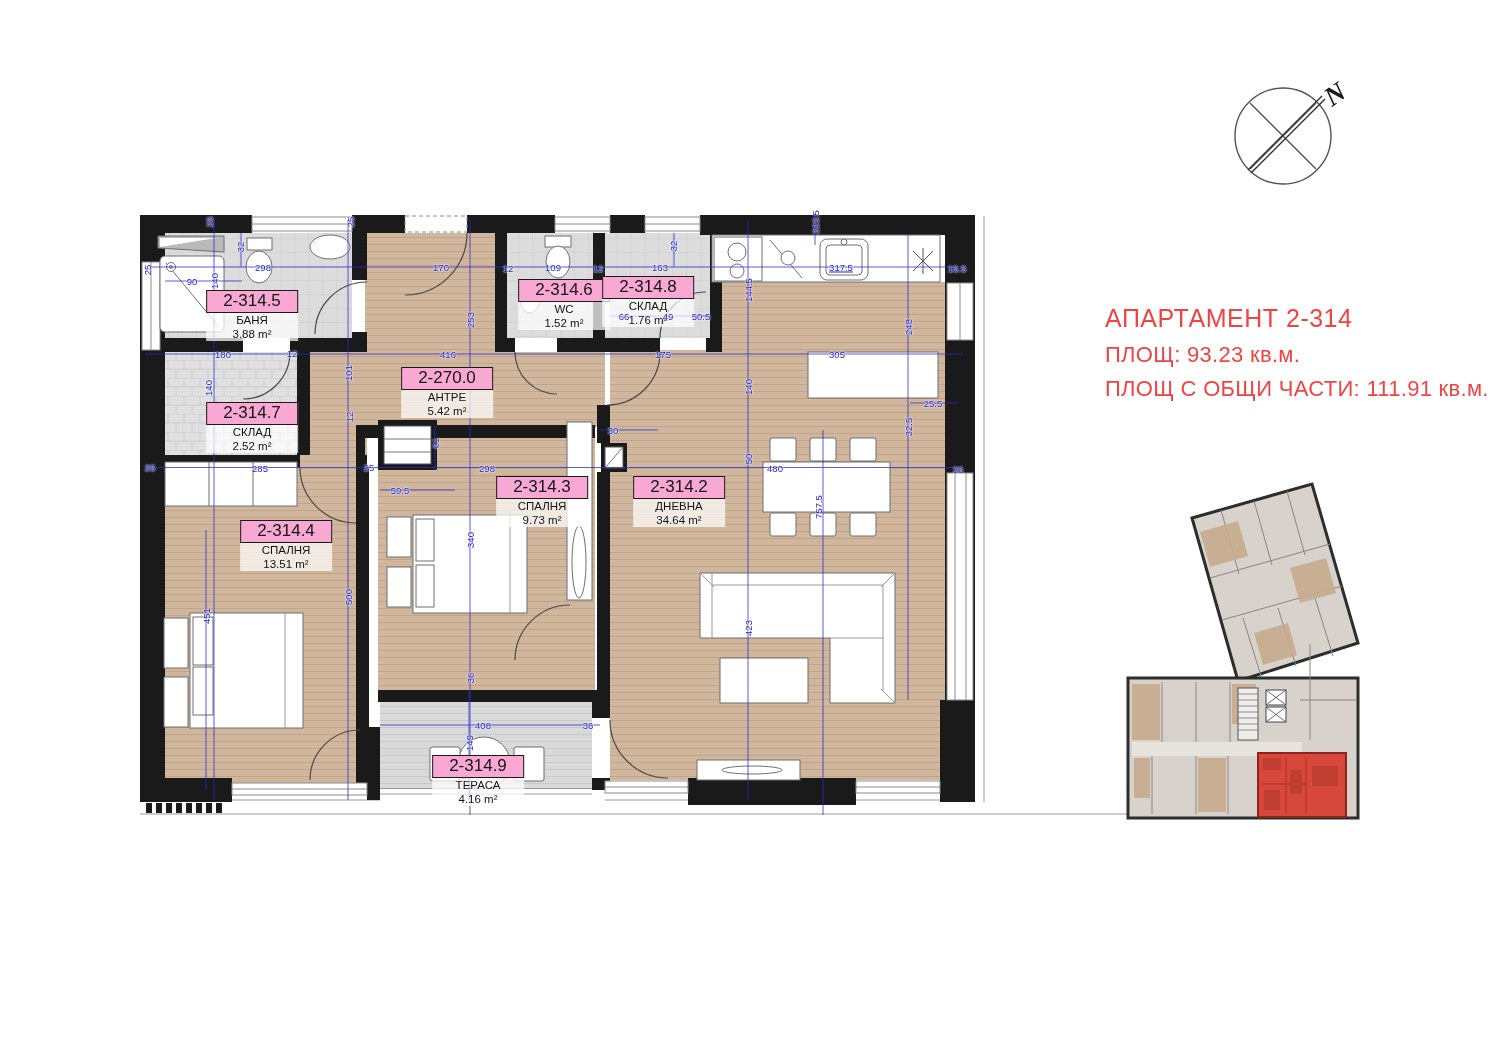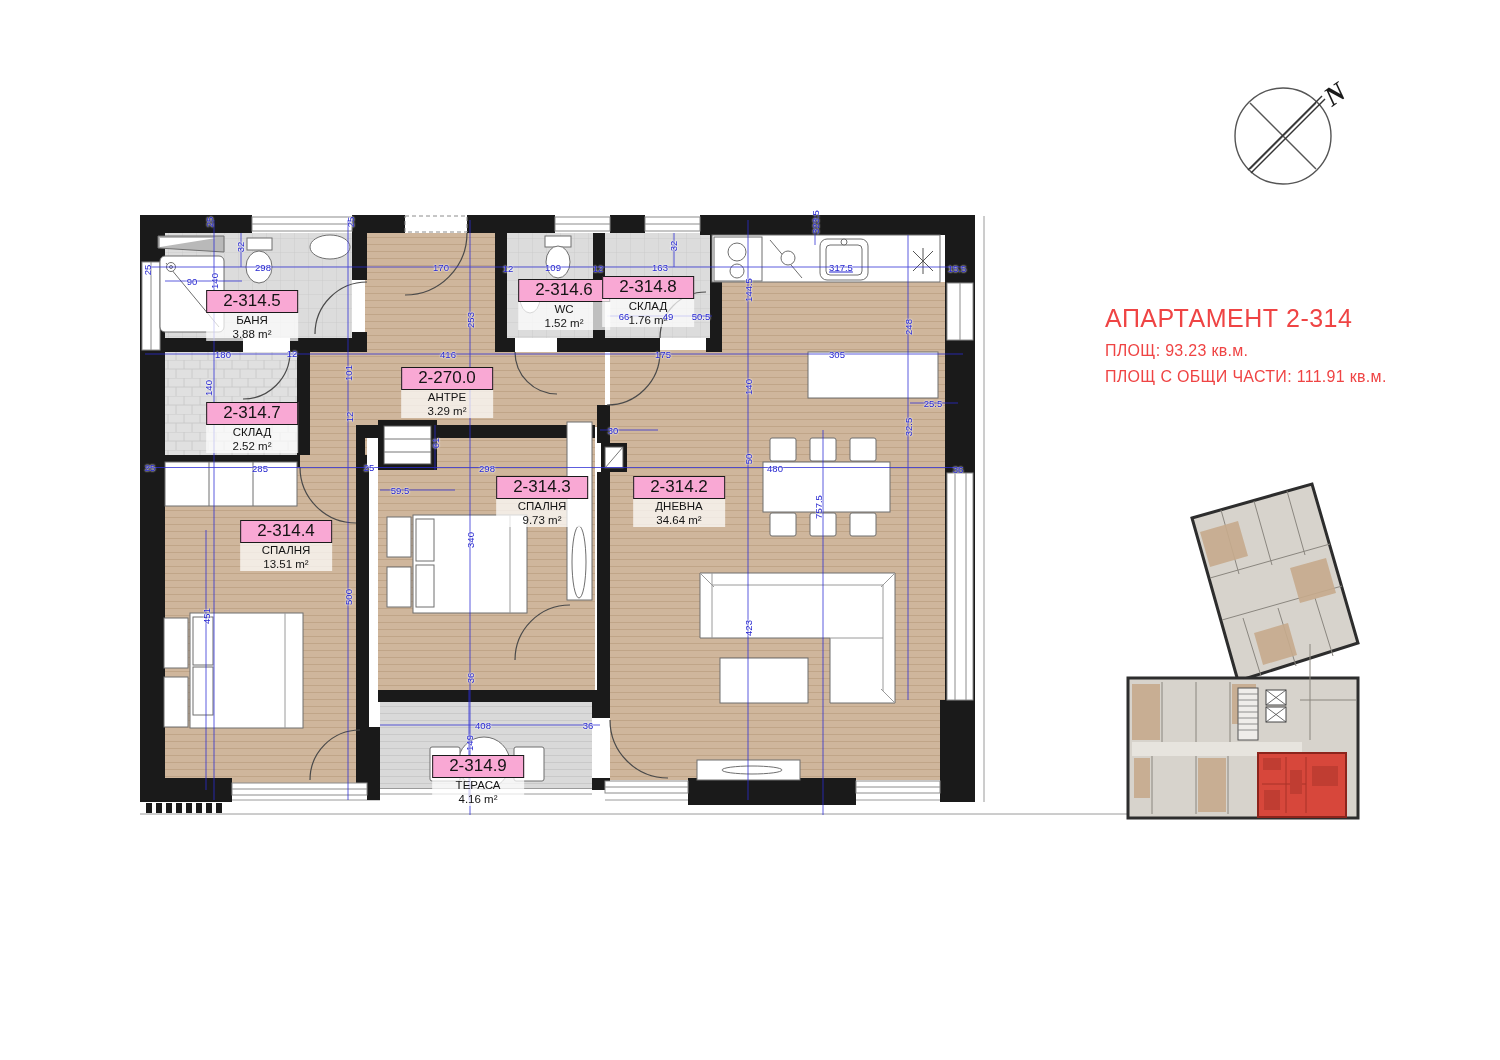--- a/index.html
+++ b/index.html
@@ -11,21 +11,21 @@
               color:#141414;font-size:11.5px;line-height:1.22;white-space:nowrap;}
   .room-label .rid{display:inline-block;background:#f9a8d4;border:1.3px solid #1a1a1a;
                    padding:0 16px;font-size:17px;}
   .room-label .rname,.room-label .rarea{display:block;background:rgba(255,255,255,.72);
                    padding:0 2px;}
   .dim{position:absolute;transform:translate(-50%,-50%);color:#2424cf;font-size:9.5px;
        white-space:nowrap;text-shadow:0 0 2px #fff,0 0 2px #fff;}
   .dim.v{transform:translate(-50%,-50%) rotate(-90deg);}
   .title-block{position:absolute;left:1105px;top:272px;color:#ef4444;margin-top:32px;}
   .title-block .t1{font-size:25px;letter-spacing:.5px;margin:0 0 9px 0;}
-  .title-block .t2,.title-block .t3{font-size:16px;letter-spacing:.3px;margin:0 0 8px 0;}
+  .title-block .t2,.title-block .t3{font-size:22px;letter-spacing:.3px;margin:0 0 8px 0;}
 </style>
 </head>
 <body>
 
 <div class="page">
 
 <svg width="1500" height="1060" viewBox="0 0 1500 1060">
   <defs>
     <pattern id="wood" width="10" height="7" patternUnits="userSpaceOnUse">
       <rect width="10" height="7" fill="#cfb69c"></rect>
@@ -338,21 +338,21 @@
         <rect x="1263" y="758" width="18" height="12"></rect>
         <rect x="1312" y="766" width="26" height="20"></rect>
         <rect x="1290" y="770" width="12" height="24"></rect>
         <rect x="1264" y="790" width="16" height="20"></rect>
       </g>
     </g>
   </g>
 </svg>
 
 <div id="plan-labels">
-      <div class="room-label" style="left: 447px; top: 367px;"><span class="rid">2-270.0</span><span class="rname">АНТРЕ</span><span class="rarea">3.29 m²</span></div>
+      <div class="room-label" style="left: 447px; top: 367px;"><span class="rid">2-270.0</span><span class="rname">АНТРЕ</span><span class="rarea">5.42 m²</span></div>
       <div class="room-label" style="left: 679px; top: 476px;"><span class="rid">2-314.2</span><span class="rname">ДНЕВНА</span><span class="rarea">34.64 m²</span></div>
       <div class="room-label" style="left: 542px; top: 476px;"><span class="rid">2-314.3</span><span class="rname">СПАЛНЯ</span><span class="rarea">9.73 m²</span></div>
       <div class="room-label" style="left: 286px; top: 520px;"><span class="rid">2-314.4</span><span class="rname">СПАЛНЯ</span><span class="rarea">13.51 m²</span></div>
       <div class="room-label" style="left: 252px; top: 290px;"><span class="rid">2-314.5</span><span class="rname">БАНЯ</span><span class="rarea">3.88 m²</span></div>
       <div class="room-label" style="left: 564px; top: 279px;"><span class="rid">2-314.6</span><span class="rname">WC</span><span class="rarea">1.52 m²</span></div>
       <div class="room-label" style="left: 252px; top: 402px;"><span class="rid">2-314.7</span><span class="rname">СКЛАД</span><span class="rarea">2.52 m²</span></div>
       <div class="room-label" style="left: 648px; top: 276px;"><span class="rid">2-314.8</span><span class="rname">СКЛАД</span><span class="rarea">1.76 m²</span></div>
       <div class="room-label" style="left: 478px; top: 755px;"><span class="rid">2-314.9</span><span class="rname">ТЕРАСА</span><span class="rarea">4.16 m²</span></div>
       <span class="dim " style="left: 263px; top: 267px;">298</span>
       <span class="dim " style="left: 192px; top: 281px;">90</span>

